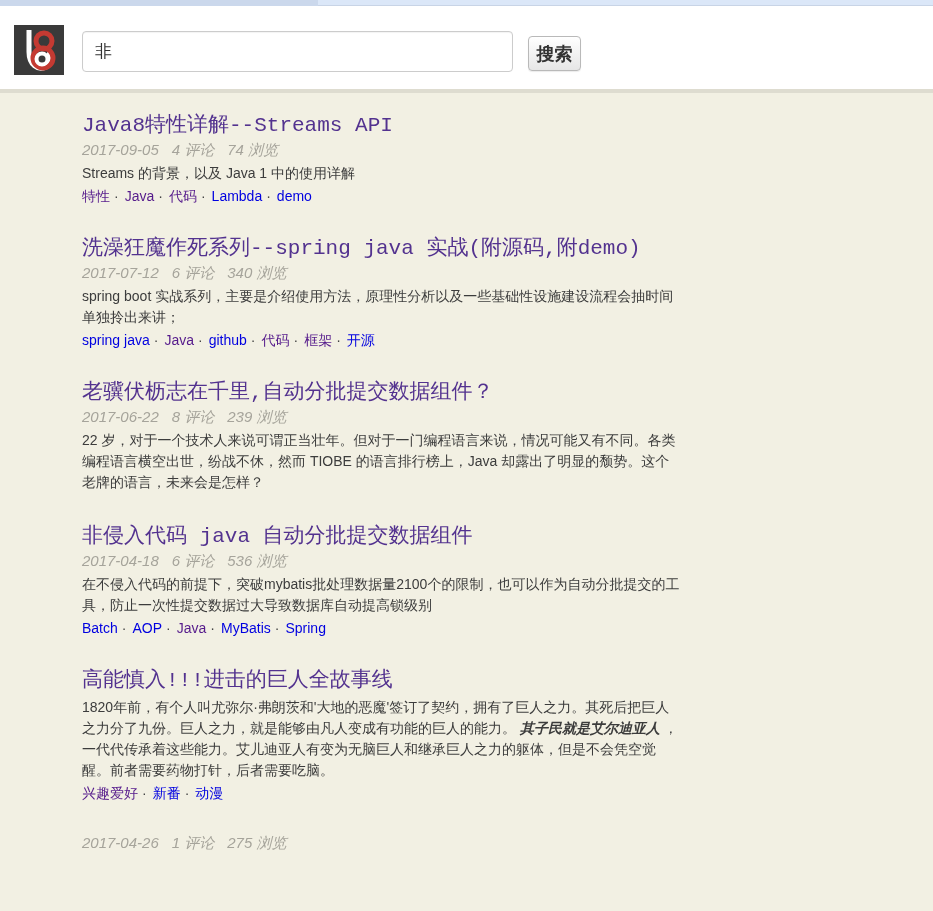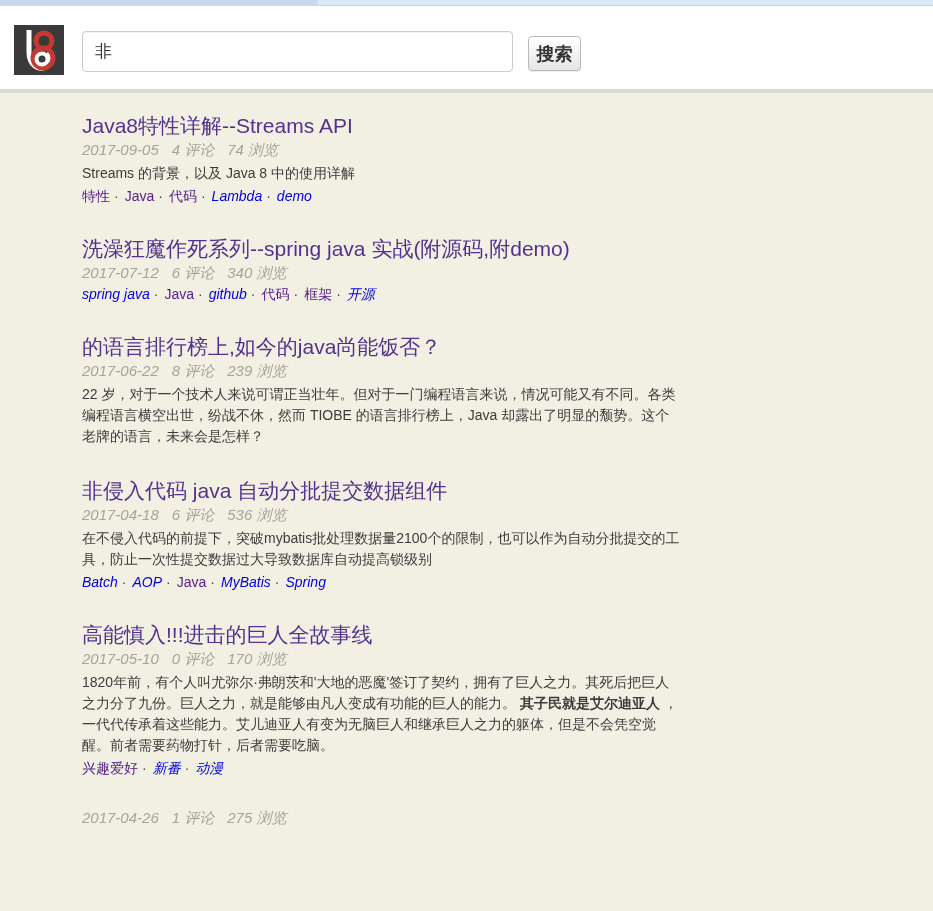--- a/index.html
+++ b/index.html
@@ -33,30 +33,30 @@
   .search-btn{
     position:absolute;left:528px;top:30px;width:53px;height:35px;
     border:1px solid #b9b9b9;border-radius:4px;
     background:linear-gradient(#ffffff,#e6e6e6);
     font-size:18px;font-weight:bold;color:#333;cursor:pointer;
     font-family:"Liberation Sans","DejaVu Sans",sans-serif;
     box-shadow:0 1px 1px rgba(0,0,0,.08);
   }
   .main{padding:22px 0 0 82px;width:700px;}
   .post{width:600px;margin-bottom:33px;}
-  .post-title{margin:0 0 5px 0;font-size:21px;line-height:22px;font-weight:normal;}
+  .post-title{margin:0 0 5px 0;font-size:21px;line-height:22px;font-weight:normal;font-family:Liberation Mono, monospace;}
   .post-title a{color:var(--title);text-decoration:none;cursor:pointer;}
   .meta{color:var(--meta);font-size:15px;line-height:15px;margin:0 0 6px 0;}
   .meta span{margin-right:13px;font-style:italic;}
   .desc{font-size:14px;line-height:21px;color:var(--text);margin:0 0 4px 0;}
-  .desc b{font-weight:bold;}
+  .desc b{font-weight:bold;font-style:italic;}
   .tags{font-size:14px;line-height:17px;}
   .tags a{text-decoration:none;cursor:pointer;}
   .tags a.v{color:var(--visited);}
-  .tags a.l{color:var(--link);font-style:italic;}
+  .tags a.l{color:var(--link);}
   .tags .sep{color:#444;margin:0 6px 0 4px;}
 </style>
 </head>
 <body>
 
 <div class="topbar">
   <div class="seg-left"></div>
   <div class="seg-right"></div>
 </div>
 
@@ -76,37 +76,38 @@
 
 <div class="main">
 
     <div class="post">
       <h2 class="post-title">
         <a>Java8特性详解--Streams API</a>
       </h2>
       <div class="meta">
         <span>2017-09-05</span><span>4 评论</span><span>74 浏览</span>
       </div>
-      <div class="desc"><span>Streams 的背景，以及 Java 8 中的使用详解</span></div>
+      <div class="desc"><span>Streams 的背景，以及 Java 1 中的使用详解</span></div>
       <div class="tags"><a class="v">特性</a><span class="sep">·</span><a class="v">Java</a><span class="sep">·</span><a class="v">代码</a><span class="sep">·</span><a class="l">Lambda</a><span class="sep">·</span><a class="l">demo</a></div>
     </div>
 
     <div class="post">
       <h2 class="post-title">
         <a>洗澡狂魔作死系列--spring java 实战(附源码,附demo)</a>
       </h2>
       <div class="meta">
         <span>2017-07-12</span><span>6 评论</span><span>340 浏览</span>
       </div>
+      <div class="desc"><span>spring boot 实战系列，主要是介绍使用方法，原理性分析以及一些基础性设施建设流程会抽时间单独拎出来讲；</span></div>
       <div class="tags"><a class="l">spring java</a><span class="sep">·</span><a class="v">Java</a><span class="sep">·</span><a class="l">github</a><span class="sep">·</span><a class="v">代码</a><span class="sep">·</span><a class="v">框架</a><span class="sep">·</span><a class="l">开源</a></div>
     </div>
 
     <div class="post">
       <h2 class="post-title">
-        <a>的语言排行榜上,如今的java尚能饭否？</a>
+        <a>老骥伏枥志在千里,自动分批提交数据组件？</a>
       </h2>
       <div class="meta">
         <span>2017-06-22</span><span>8 评论</span><span>239 浏览</span>
       </div>
       <div class="desc"><span>22 岁，对于一个技术人来说可谓正当壮年。但对于一门编程语言来说，情况可能又有不同。各类编程语言横空出世，纷战不休，然而 TIOBE 的语言排行榜上，Java 却露出了明显的颓势。这个老牌的语言，未来会是怎样？</span></div>
     </div>
 
     <div class="post">
       <h2 class="post-title">
         <a>非侵入代码 java 自动分批提交数据组件</a>
@@ -115,23 +116,20 @@
         <span>2017-04-18</span><span>6 评论</span><span>536 浏览</span>
       </div>
       <div class="desc"><span>在不侵入代码的前提下，突破mybatis批处理数据量2100个的限制，也可以作为自动分批提交的工具，防止一次性提交数据过大导致数据库自动提高锁级别</span></div>
       <div class="tags"><a class="l">Batch</a><span class="sep">·</span><a class="l">AOP</a><span class="sep">·</span><a class="v">Java</a><span class="sep">·</span><a class="l">MyBatis</a><span class="sep">·</span><a class="l">Spring</a></div>
     </div>
 
     <div class="post">
       <h2 class="post-title">
         <a>高能慎入!!!进击的巨人全故事线</a>
       </h2>
-      <div class="meta">
-        <span>2017-05-10</span><span>0 评论</span><span>170 浏览</span>
-      </div>
       <div class="desc"><span>1820年前，有个人叫尤弥尔·弗朗茨和'大地的恶魔'签订了契约，拥有了巨人之力。其死后把巨人之力分了九份。巨人之力，就是能够由凡人变成有功能的巨人的能力。 </span><b>其子民就是艾尔迪亚人</b><span> ，一代代传承着这些能力。艾儿迪亚人有变为无脑巨人和继承巨人之力的躯体，但是不会凭空觉醒。前者需要药物打针，后者需要吃脑。</span></div>
       <div class="tags"><a class="v">兴趣爱好</a><span class="sep">·</span><a class="l">新番</a><span class="sep">·</span><a class="l">动漫</a></div>
     </div>
 
     <div class="post">
       <div class="meta">
         <span>2017-04-26</span><span>1 评论</span><span>275 浏览</span>
       </div>
 
     </div>

